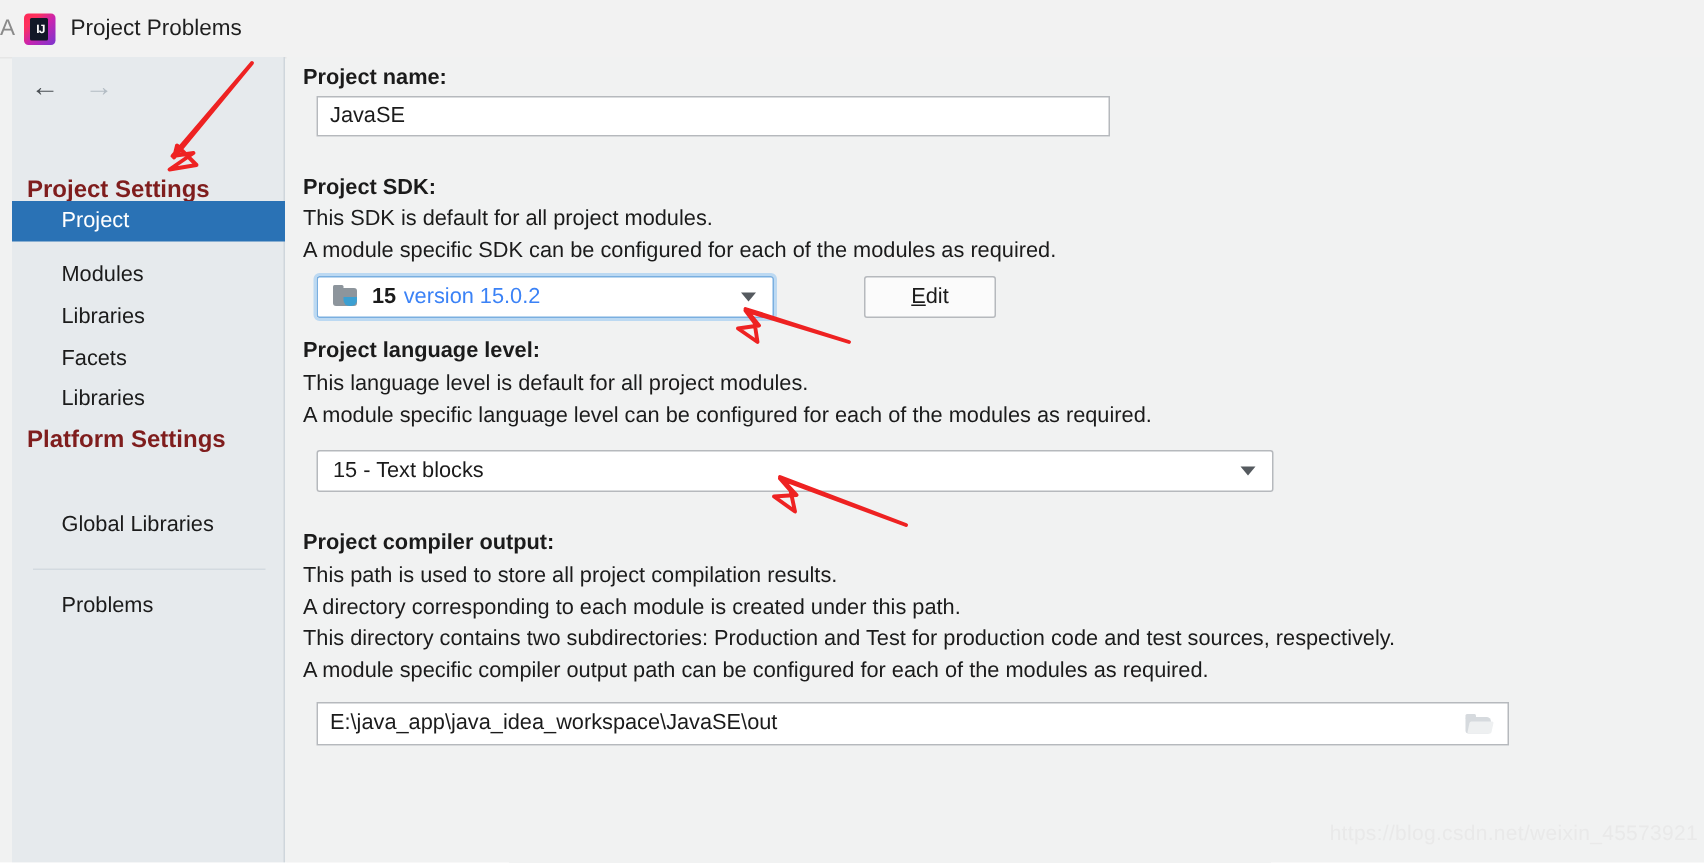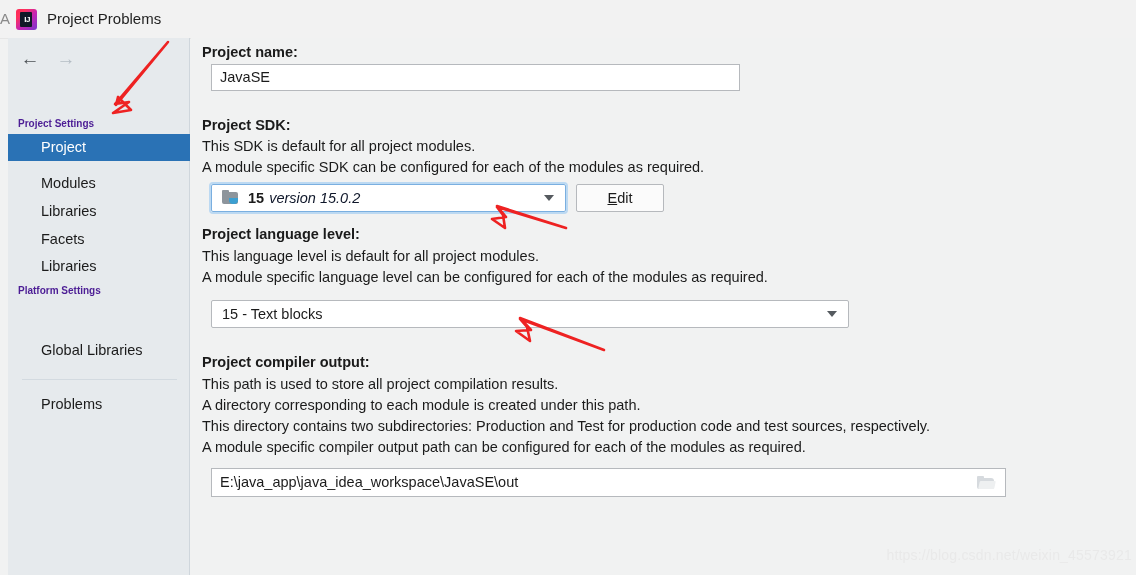--- a/index.html
+++ b/index.html
@@ -112,22 +112,22 @@
     font-size: 19px;
     line-height: 1;
   }
   .nav-arrow.back { color: #4a4f54; }
   .nav-arrow.fwd  { color: #b3bcc4; }
 
   .group-header {
     position: absolute;
     left: 10px;
     font-weight: bold;
-    font-size: 10px;
-    color: #4c1d95;
+    font-size: 16px;
+    color: #7f1d1d;
     white-space: nowrap;
   }
   #grp-project  { top: 80px; }
   #grp-platform { top: 247px; }
 
   .side-item {
     position: absolute;
     left: 0;
     width: 182px;
     height: 27px;
@@ -244,22 +244,21 @@
     width: 9px; height: 6px;
     background: #3c9fd1;
     border-radius: 0 0 4px 4px;
   }
   .sdk-num {
     font-weight: bold;
     color: #1b1b1b;
     margin-right: 5px;
   }
   .sdk-ver {
-    color: #0f172a;
-    font-style: italic;
+    color: #3b82f6;
   }
 
   
   .btn {
     position: absolute;
     background: #fbfbfb;
     border: 1px solid #b6b9bd;
     border-radius: 2px;
     box-sizing: border-box;
     display: flex;
@@ -369,21 +368,21 @@
 
     <div class="lbl-bold" style="left:11px; top:6px;">Project name:</div>
     <div class="textfield" style="left:20px; top:26px; width:529px; height:27px;">
       <span>JavaSE</span>
     </div>
 
     <div class="lbl-bold" style="left:11px; top:79px;">Project SDK:</div>
     <div class="lbl-desc" style="left:11px; top:100px;">This SDK is default for all project modules.</div>
     <div class="lbl-desc" style="left:11px; top:121px;">A module specific SDK can be configured for each of the modules as required.</div>
 
-    <div class="combo focused" style="left:20px; top:146px; width:355px; height:28px;">
+    <div class="combo focused" style="left:20px; top:146px; width:305px; height:28px;">
       <span class="sdk-icon">
         <span class="folder"></span>
         <span class="cup"></span>
       </span>
       <span class="sdk-num">15</span>
       <span class="sdk-ver">version 15.0.2</span>
       <span class="arrow"></span>
     </div>
 
     <div class="btn" style="left:385px; top:146px; width:88px; height:28px;">

